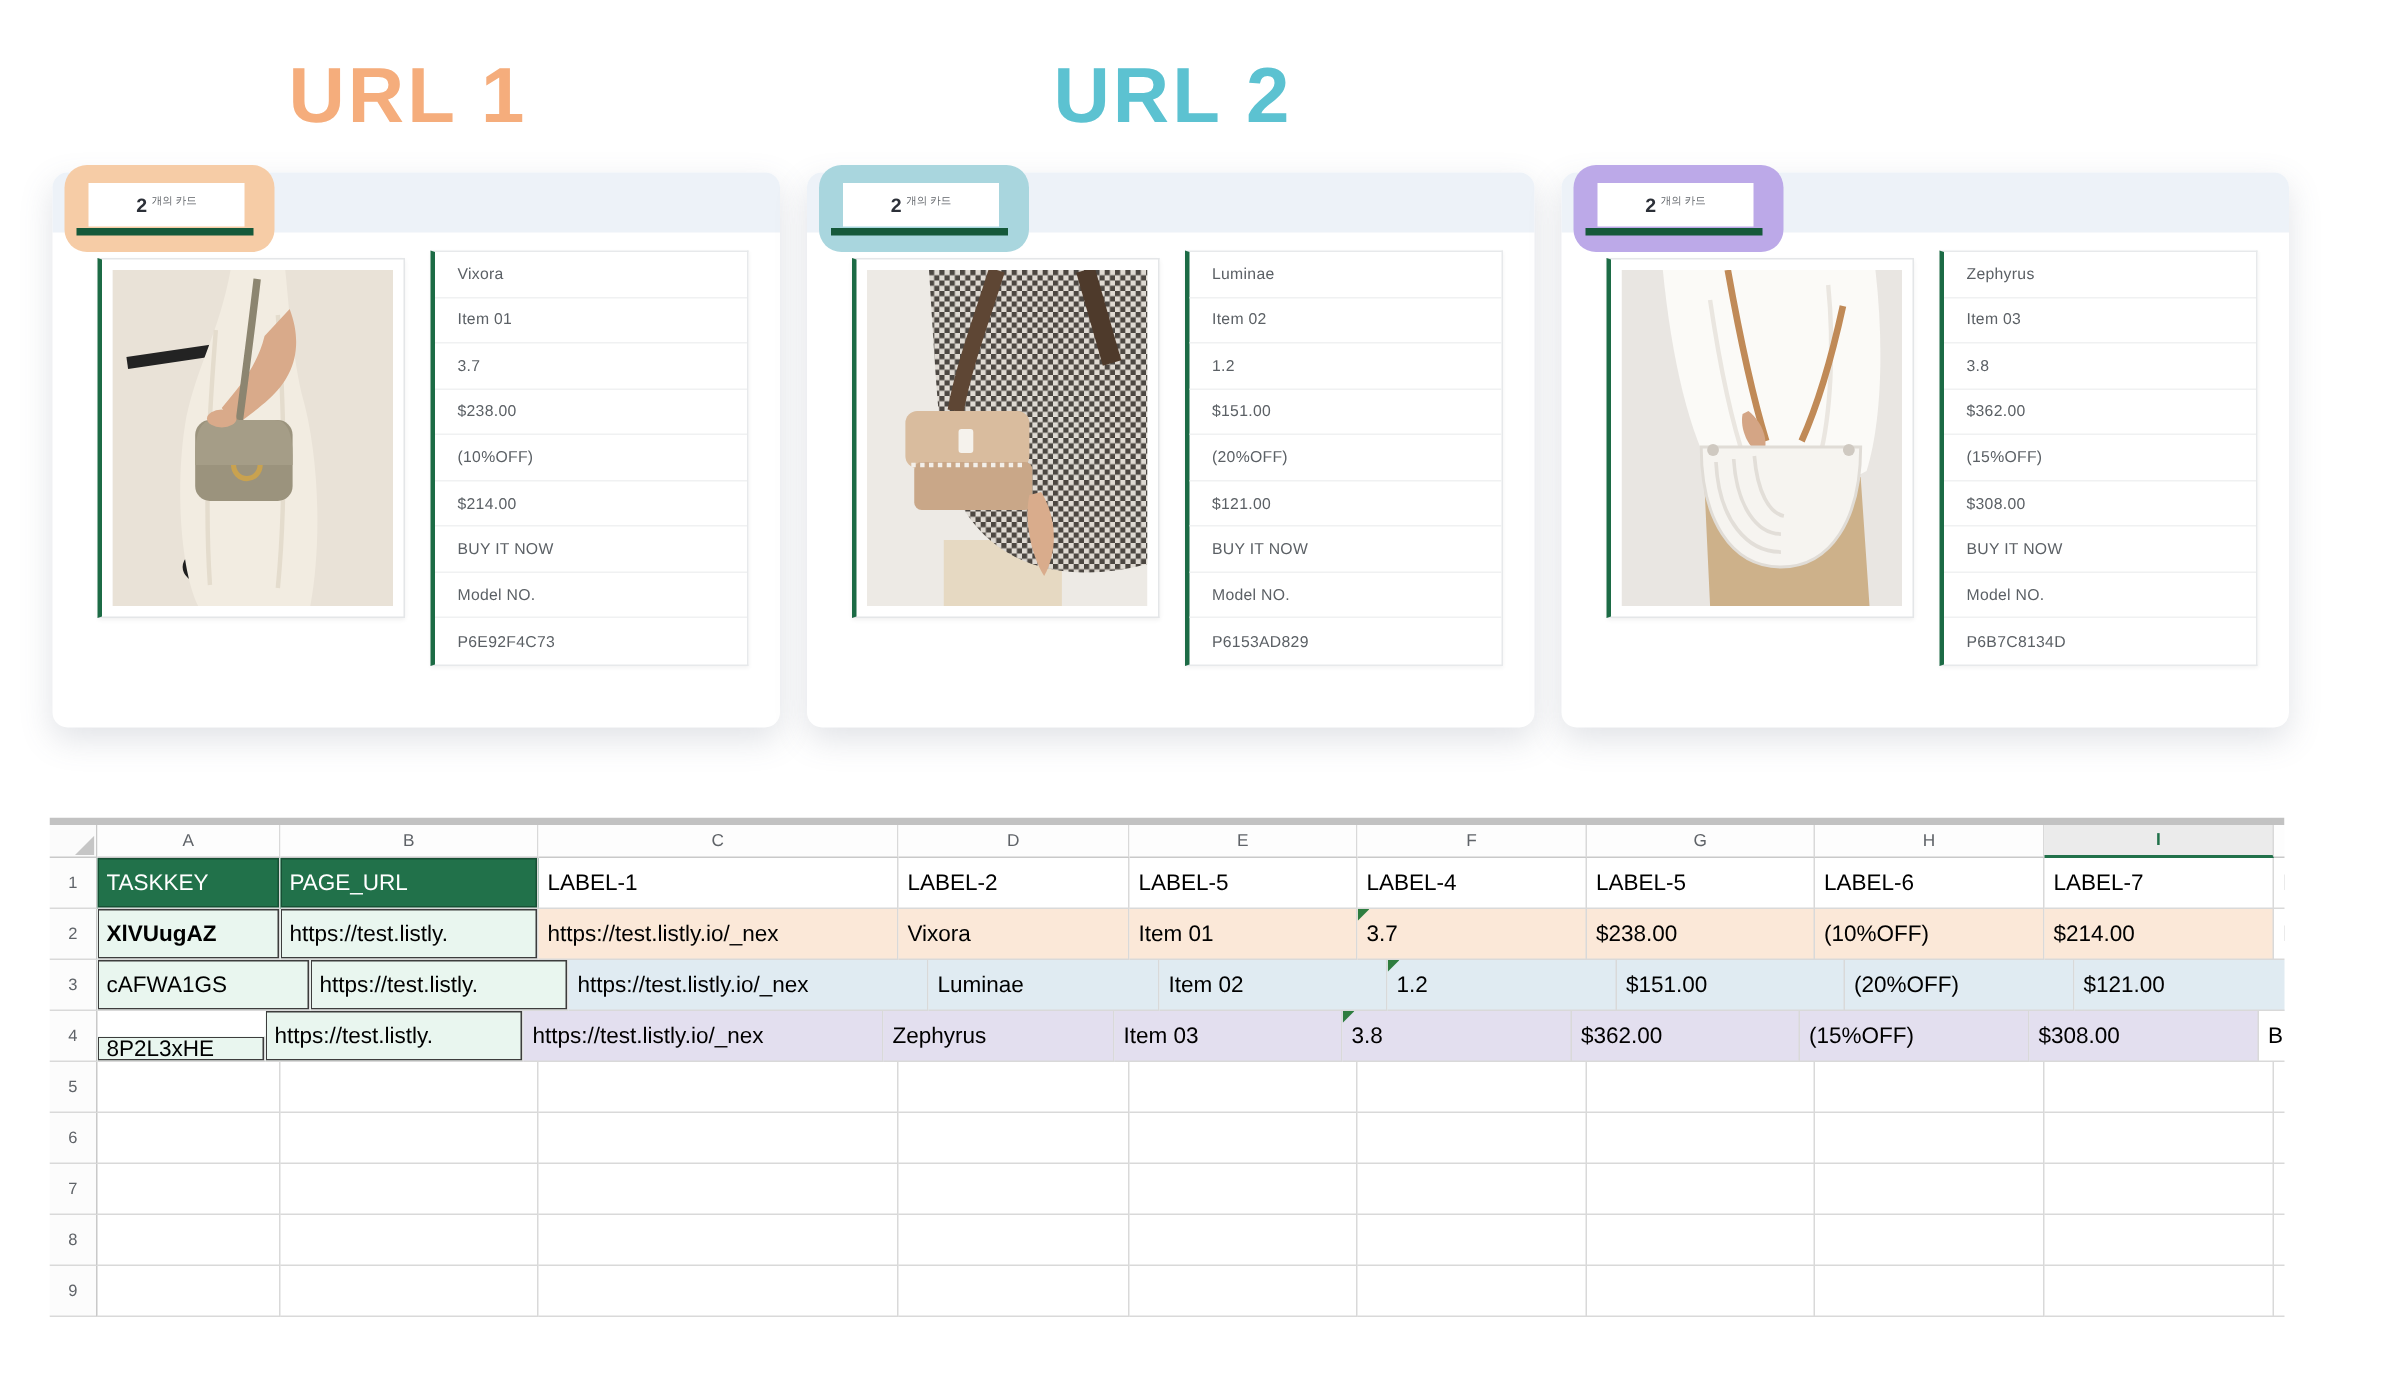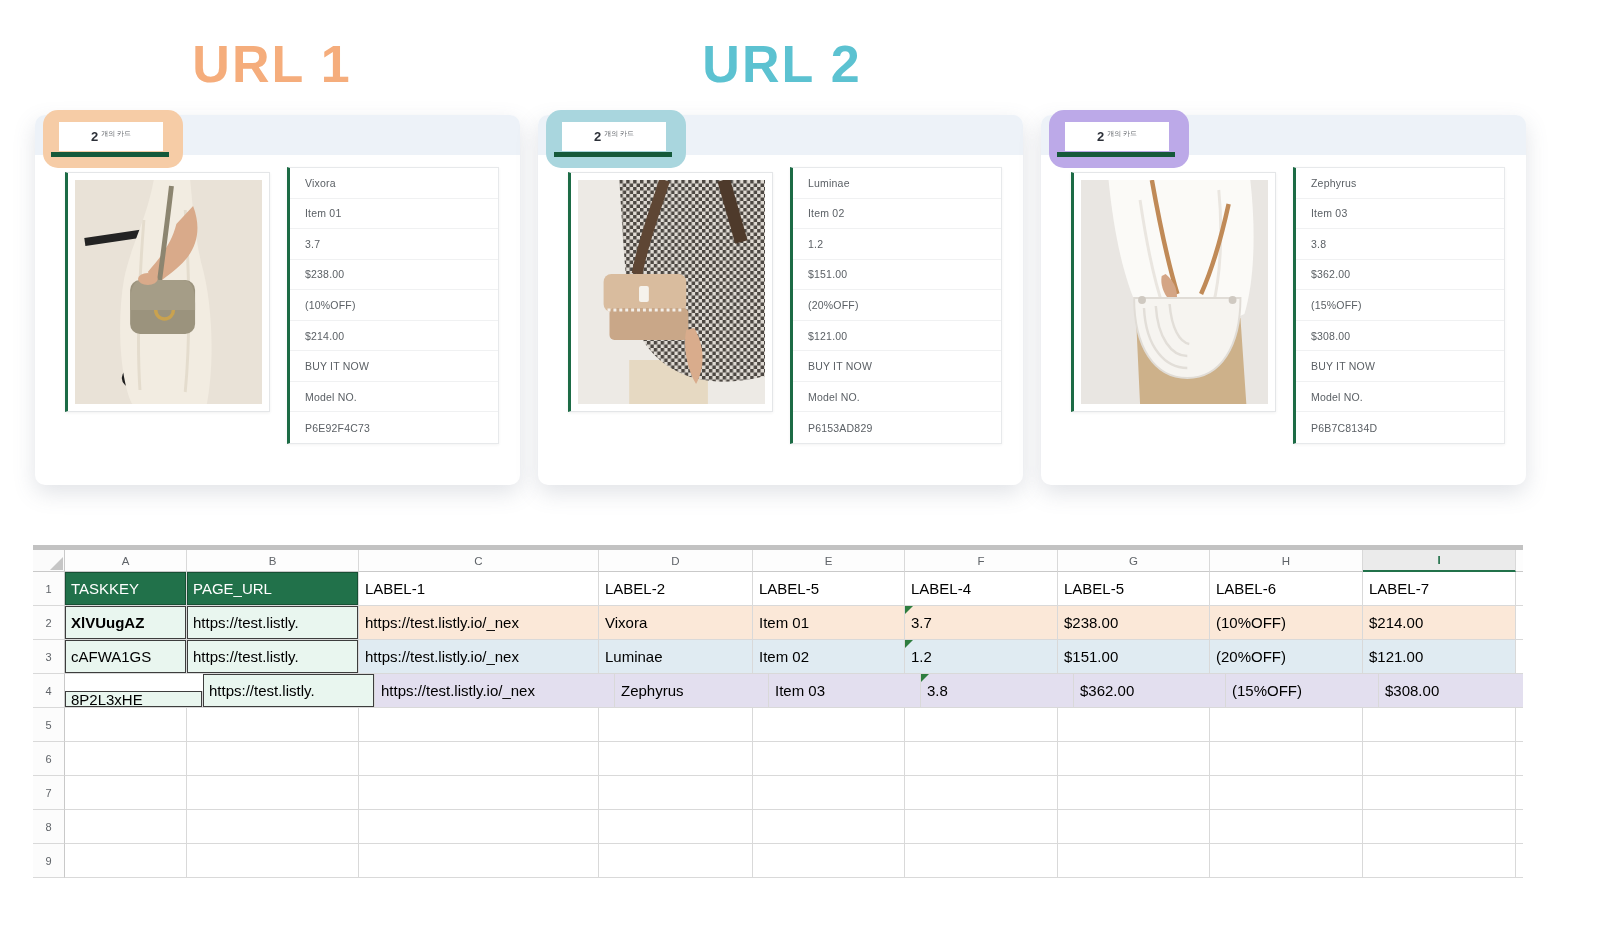--- a/index.html
+++ b/index.html
@@ -291,34 +291,34 @@
         <div class="ss-cell ss-datacell" style="width: 154px; background: rgb(251, 232, 216);">Vixora</div>
         <div class="ss-cell ss-datacell" style="width: 152px; background: rgb(251, 232, 216);">Item 01</div>
         <div class="ss-cell ss-datacell" style="width: 153px; background: rgb(251, 232, 216);">3.7<div class="err-tri"></div></div>
         <div class="ss-cell ss-datacell" style="width: 152px; background: rgb(251, 232, 216);">$238.00</div>
         <div class="ss-cell ss-datacell" style="width: 153px; background: rgb(251, 232, 216);">(10%OFF)</div>
         <div class="ss-cell ss-datacell" style="width: 153px; background: rgb(251, 232, 216);">$214.00</div>
         <div class="ss-cell ss-datacell" style="width: 90px;">B</div>
       </div>
       <div class="ss-row ss-data">
         <div class="ss-rowhead" style="width: 32px;">3</div>
-        <div class="ss-cell ss-datacell key-cell" style="width: 122px;">cAFWA1GS</div>
+        <div class="ss-cell ss-datacell key-cell" style="width: 142px;">cAFWA1GS</div>
         <div class="ss-cell ss-datacell key-cell" style="width: 172px;">https://test.listly.</div>
         <div class="ss-cell ss-datacell" style="width: 240px; background: rgb(224, 235, 242);">https://test.listly.io/_nex</div>
         <div class="ss-cell ss-datacell" style="width: 154px; background: rgb(224, 235, 242);">Luminae</div>
         <div class="ss-cell ss-datacell" style="width: 152px; background: rgb(224, 235, 242);">Item 02</div>
         <div class="ss-cell ss-datacell" style="width: 153px; background: rgb(224, 235, 242);">1.2<div class="err-tri"></div></div>
         <div class="ss-cell ss-datacell" style="width: 152px; background: rgb(224, 235, 242);">$151.00</div>
         <div class="ss-cell ss-datacell" style="width: 153px; background: rgb(224, 235, 242);">(20%OFF)</div>
         <div class="ss-cell ss-datacell" style="width: 153px; background: rgb(224, 235, 242);">$121.00</div>
         <div class="ss-cell ss-datacell" style="width: 90px;">B</div>
       </div>
       <div class="ss-row ss-data">
         <div class="ss-rowhead" style="width: 32px;">4</div>
-        <div class="ss-cell ss-datacell key-cell" style="width: 138px; margin-top: 17px;">8P2L3xHE</div>
+        <div class="ss-cell ss-datacell key-cell" style="width: 112px; margin-top: 17px;">8P2L3xHE</div>
         <div class="ss-cell ss-datacell key-cell" style="width: 172px;">https://test.listly.</div>
         <div class="ss-cell ss-datacell" style="width: 240px; background: rgb(227, 223, 239);">https://test.listly.io/_nex</div>
         <div class="ss-cell ss-datacell" style="width: 154px; background: rgb(227, 223, 239);">Zephyrus</div>
         <div class="ss-cell ss-datacell" style="width: 152px; background: rgb(227, 223, 239);">Item 03</div>
         <div class="ss-cell ss-datacell" style="width: 153px; background: rgb(227, 223, 239);">3.8<div class="err-tri"></div></div>
         <div class="ss-cell ss-datacell" style="width: 152px; background: rgb(227, 223, 239);">$362.00</div>
         <div class="ss-cell ss-datacell" style="width: 153px; background: rgb(227, 223, 239);">(15%OFF)</div>
         <div class="ss-cell ss-datacell" style="width: 153px; background: rgb(227, 223, 239);">$308.00</div>
         <div class="ss-cell ss-datacell" style="width: 90px;">B</div>
       </div>

